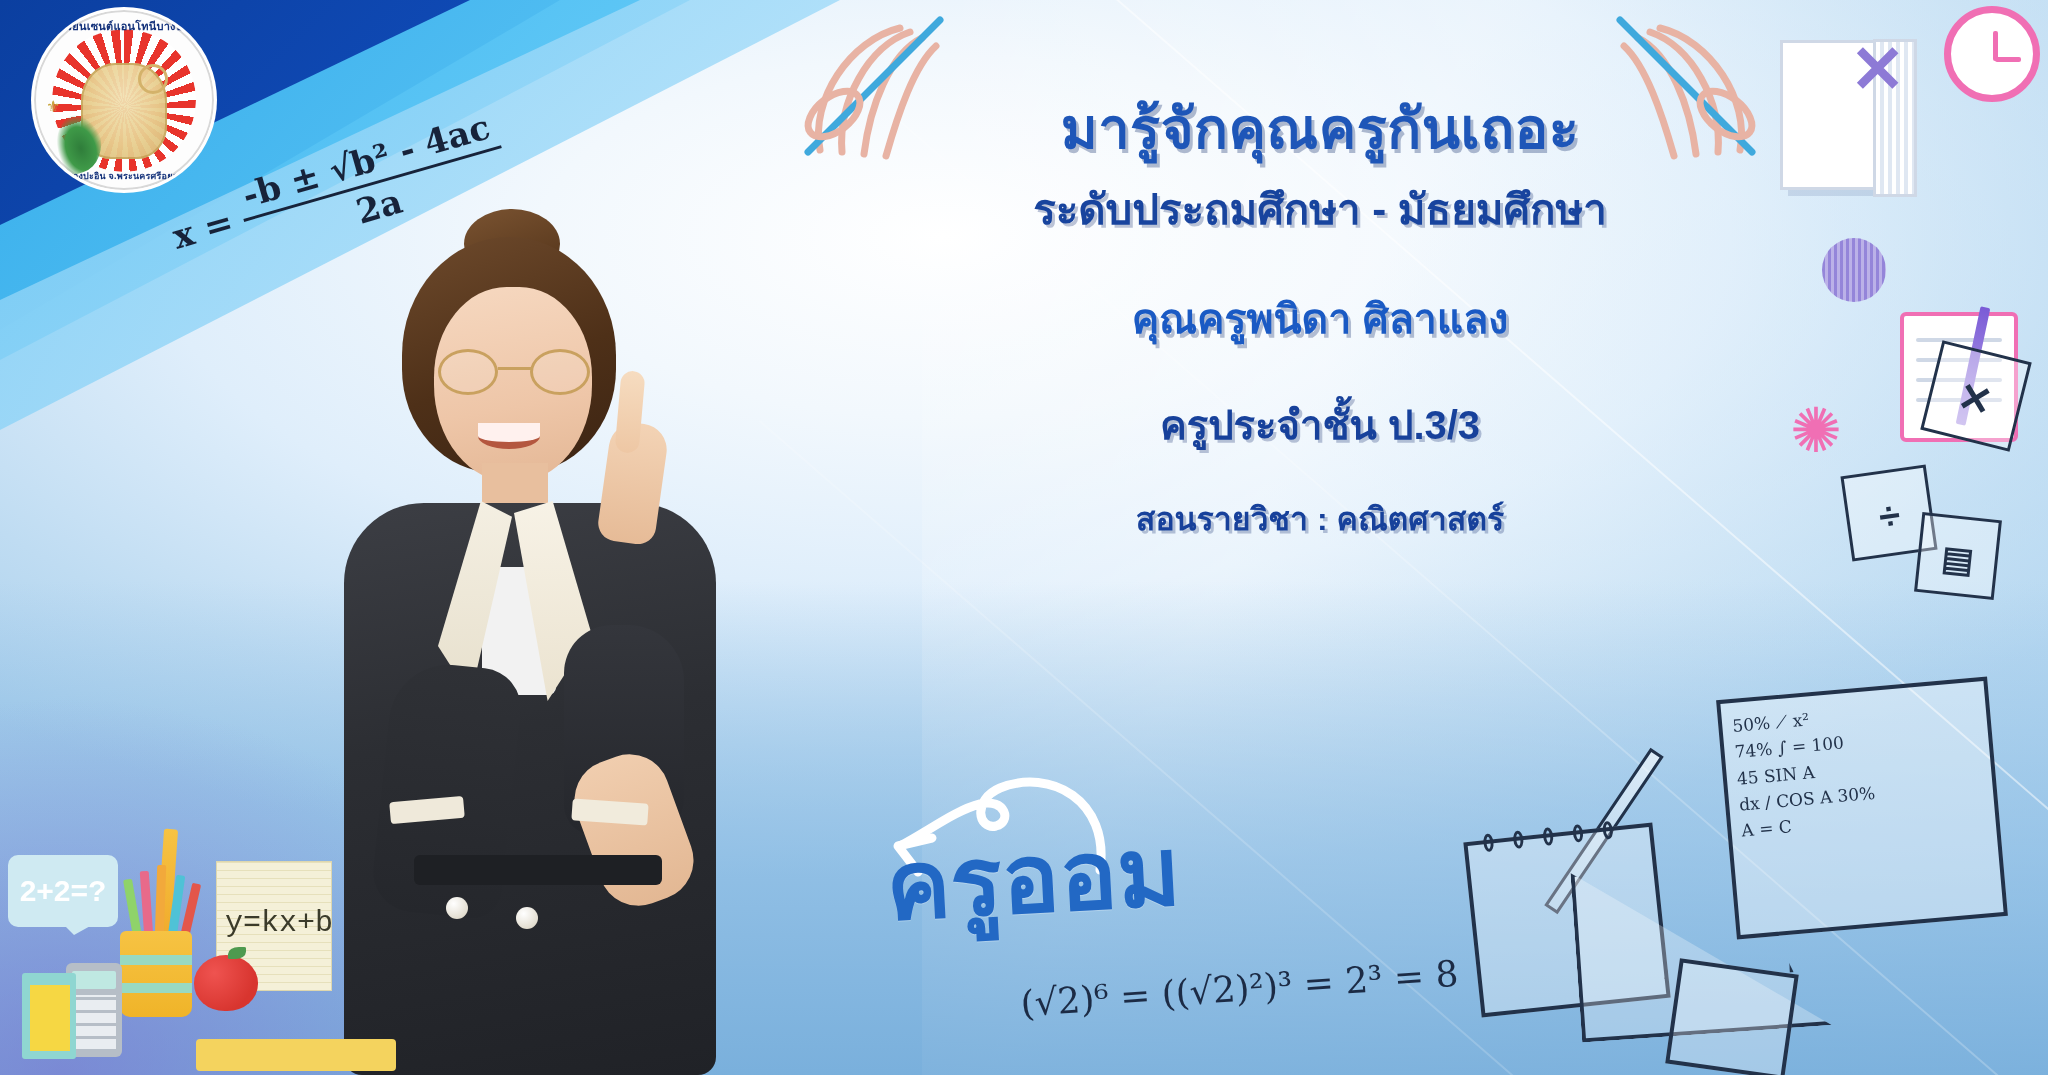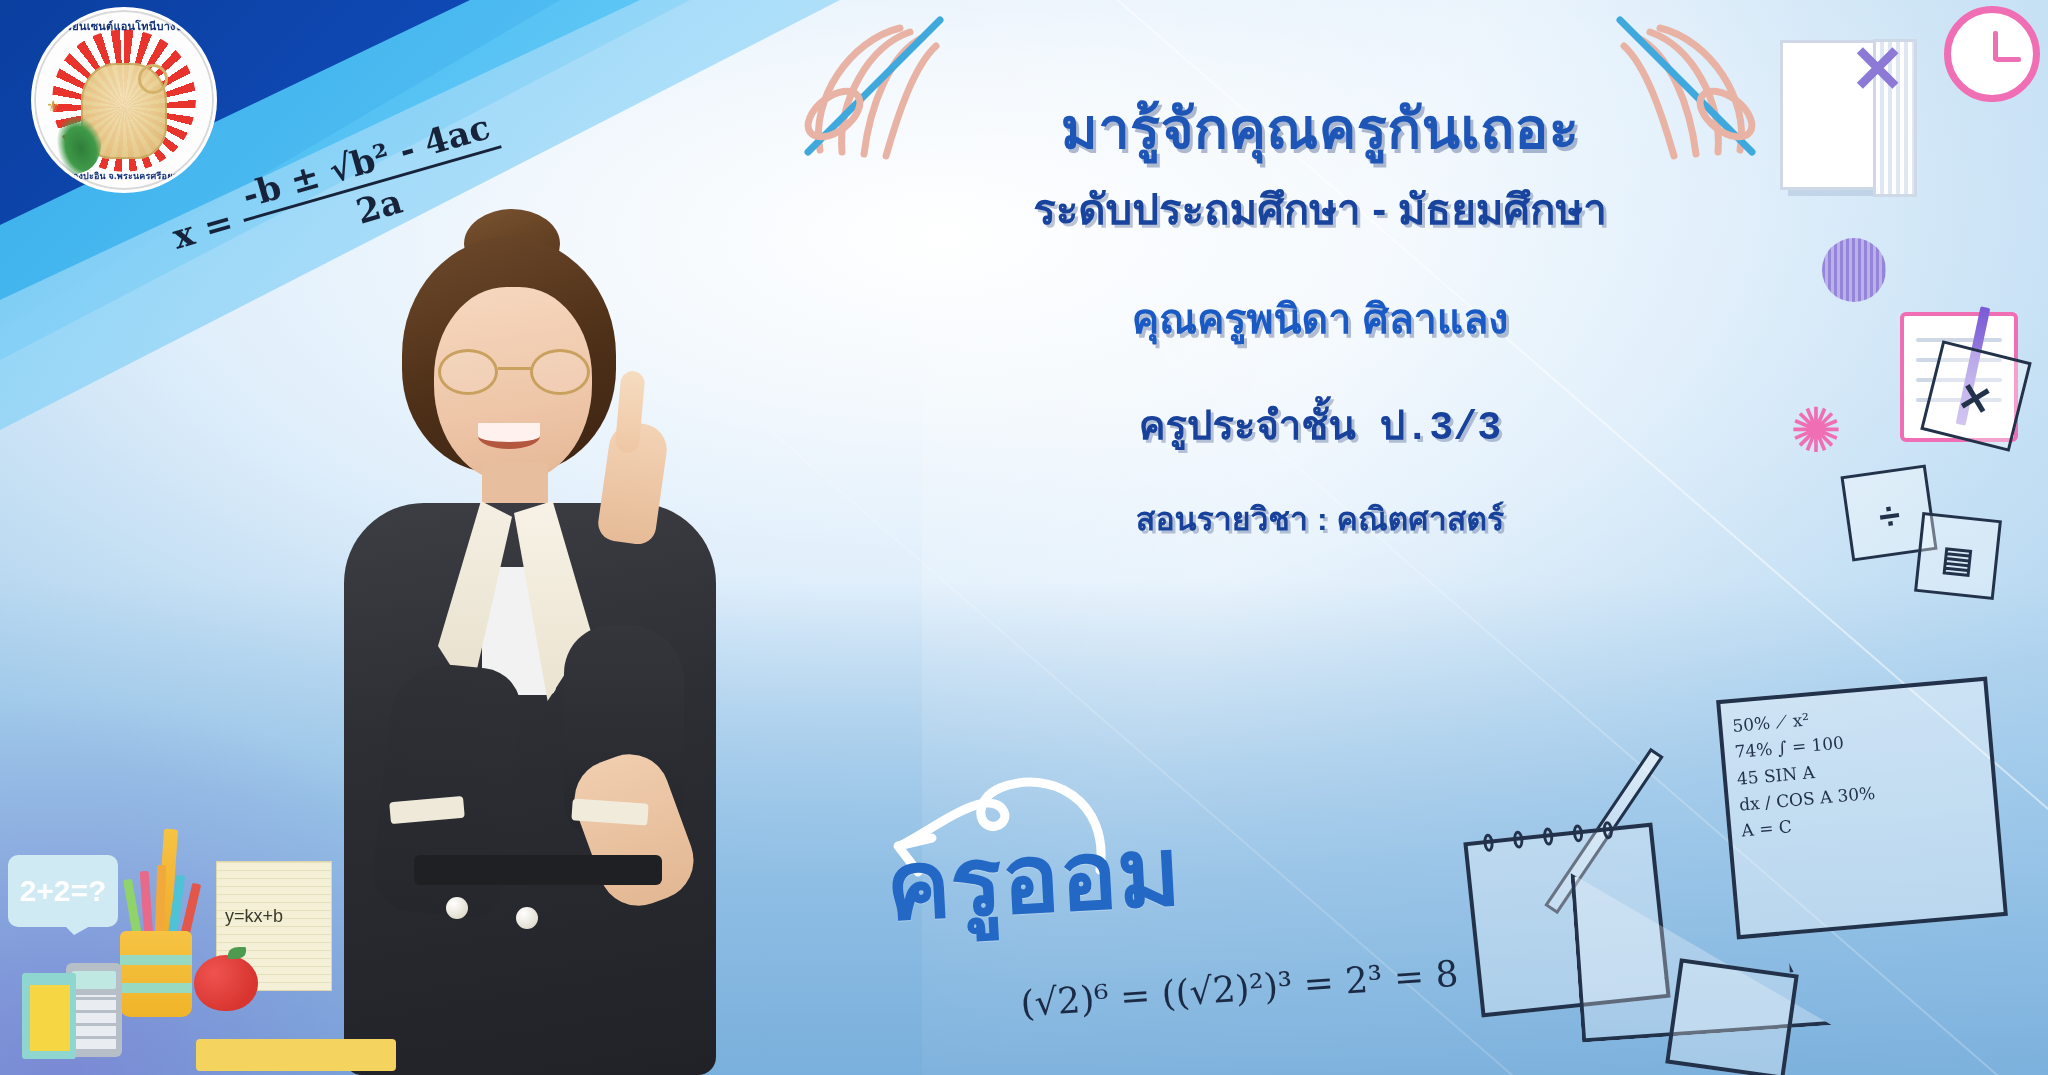--- a/index.html
+++ b/index.html
@@ -253,21 +253,20 @@
     margin-top:44px;
     font-size:41px; font-weight:bold; color:#1a5ac4;
     text-shadow:3px 4px 0 rgba(20,48,110,.3);
     white-space:nowrap;
   }
   .t-class{
     margin-top:42px;
     font-size:40px; font-weight:bold; color:#17419b;
     text-shadow:3px 3px 0 rgba(20,48,110,.28);
     white-space:nowrap;
-    font-family:Liberation Mono, monospace;
   }
   .t-subject{
     margin-top:36px;
     font-size:32px; font-weight:bold; color:#17419b;
     text-shadow:3px 3px 0 rgba(20,48,110,.28);
     white-space:nowrap;
   }
 
   
   .nickname{
@@ -408,22 +407,22 @@
     background:linear-gradient(180deg,#f6c343,#f0a92a); border-radius:3px;
     transform:rotate(4deg);
   }
   .sp-paper{
     position:absolute; left:216px; top:26px; width:116px; height:130px;
     background:repeating-linear-gradient(0deg,#f4f0d8 0 7px,#e6e0bb 7px 8px),
                repeating-linear-gradient(90deg,#f4f0d8 0 7px,#e6e0bb 7px 8px);
     border:1px solid #ded7ae;
   }
   .sp-paper .eq{
-    position:absolute; left:8px; top:44px; font-size:18px;
-    font-family:Liberation Sans, sans-serif; color:#3b3b2a;
+    position:absolute; left:8px; top:44px; font-size:30px;
+    font-family:Liberation Mono, monospace; color:#3b3b2a;
   }
   .sp-apple{
     position:absolute; left:194px; top:120px; width:64px; height:56px;
     background:radial-gradient(circle at 32% 32%, #ef5350 0%, #d8352f 70%);
     border-radius:50% 50% 48% 48%;
   }
   .sp-apple .leafy{
     position:absolute; left:34px; top:-8px; width:18px; height:12px;
     background:#4e9a4f; border-radius:60% 10%;
   }

